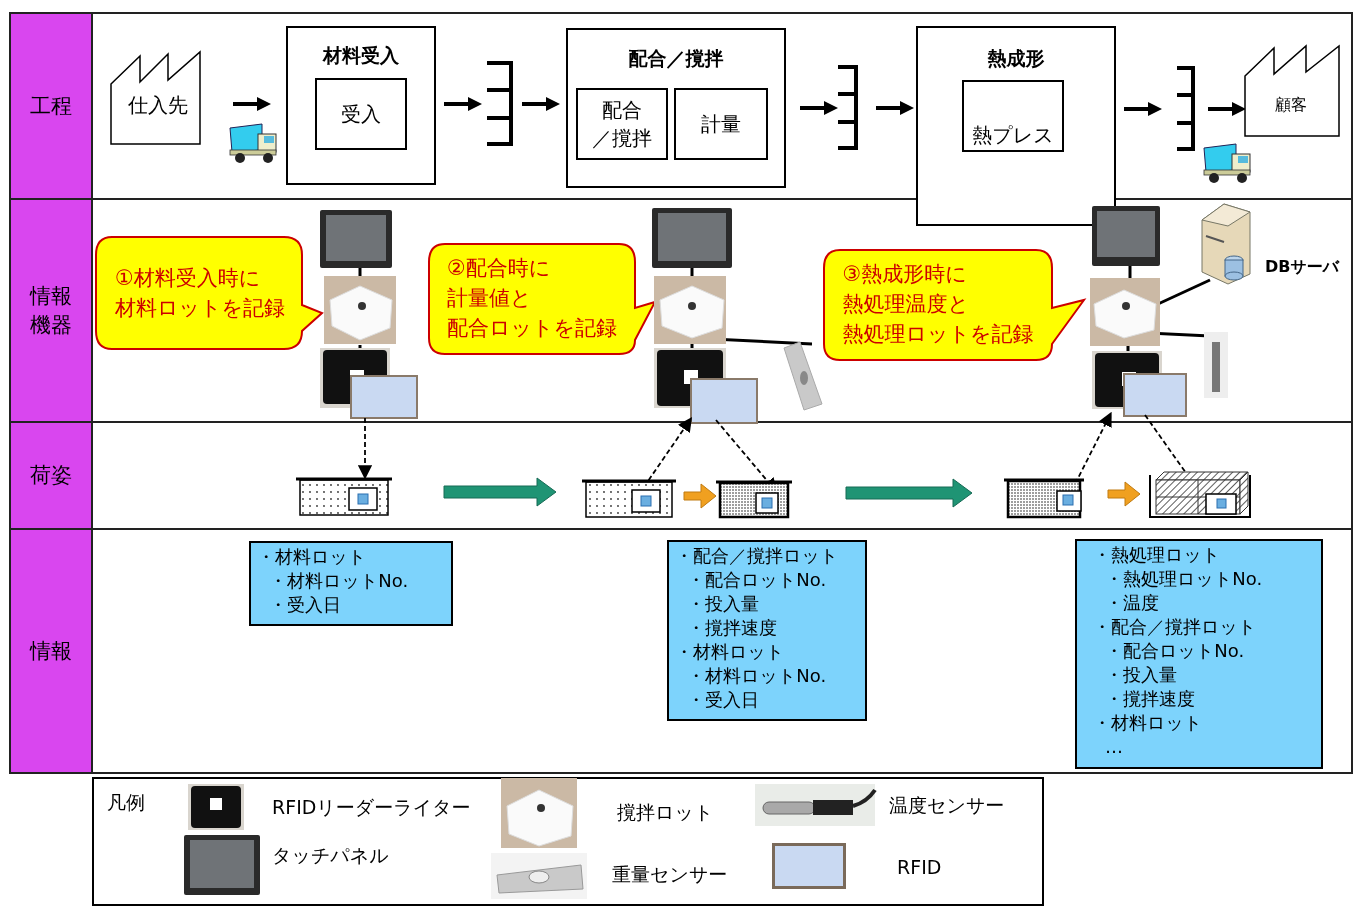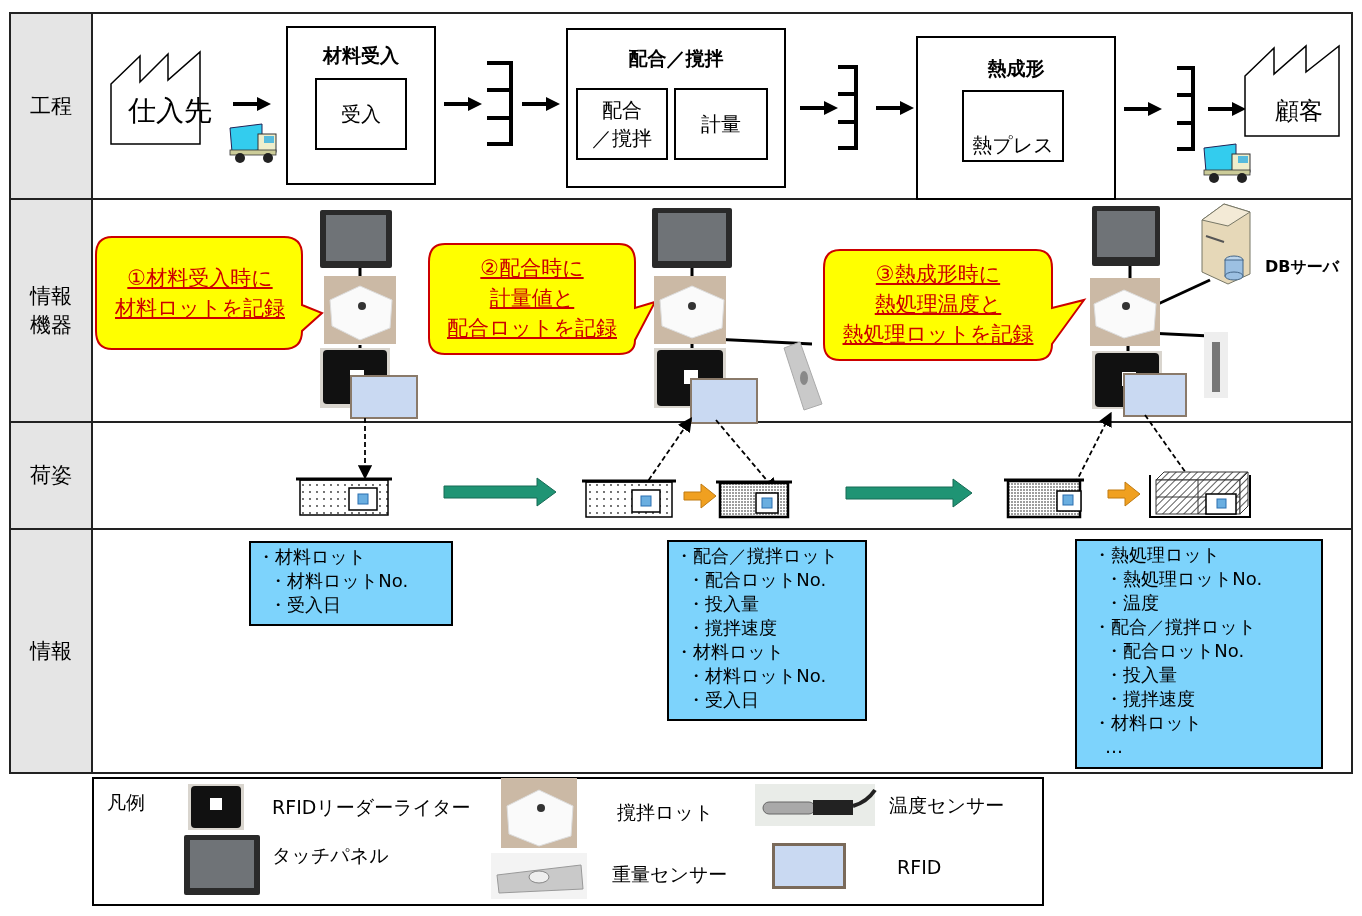--- a/index.html
+++ b/index.html
@@ -1,23 +1,23 @@
 <!DOCTYPE html>
 <html><head>
 <meta charset="utf-8">
 <style>
   html,body{margin:0;padding:0;background:#fff;}
   body{width:1362px;height:916px;position:relative;overflow:hidden;font-family:"DejaVu Sans","Liberation Sans",sans-serif;color:#000;}
   .abs{position:absolute;}
-  .rowlabel{position:absolute;left:9px;width:84px;background:#e5e5e5;border:2px solid #222;box-sizing:border-box;display:flex;align-items:center;justify-content:center;text-align:center;font-size:21px;line-height:29px;}
+  .rowlabel{position:absolute;left:9px;width:84px;background:#d946ef;border:2px solid #222;box-sizing:border-box;display:flex;align-items:center;justify-content:center;text-align:center;font-size:21px;line-height:29px;}
   .rowbody{position:absolute;left:91px;width:1262px;border:2px solid #222;box-sizing:border-box;background:#fff;}
   .box{position:absolute;border:2px solid #000;box-sizing:border-box;background:#fff;}
   .proc-title{position:absolute;left:0;right:0;text-align:center;font-weight:bold;font-size:19px;}
   .inner{position:absolute;border:2px solid #000;box-sizing:border-box;display:flex;align-items:center;justify-content:center;text-align:center;font-size:20px;line-height:30px;}
-  .callout-text{position:absolute;display:flex;align-items:center;justify-content:center;text-align:center;color:#cc0000;font-size:21px;line-height:30px;text-decoration:underline;}
+  .callout-text{position:absolute;display:flex;align-items:center;justify-content:center;text-align:left;color:#cc0000;font-size:21px;line-height:30px;}
   .infobox{position:absolute;border:2px solid #000;box-sizing:border-box;background:#7dd3fc;font-size:18px;line-height:24px;padding:2px 6px;}
   .infobox .l1{white-space:nowrap;}
   .infobox .l2{white-space:nowrap;padding-left:12px;}
   .legend-text{position:absolute;font-size:19px;white-space:nowrap;}
   svg{position:absolute;overflow:visible;}
 </style>
 </head>
 <body>
 
 <div class="rowlabel" style="top:12px;height:188px;">
@@ -33,21 +33,21 @@
   </div>
 
 <div class="rowbody" style="top:12px;height:188px;"></div>
 <div class="rowbody" style="top:198px;height:225px;"></div>
 <div class="rowbody" style="top:421px;height:109px;"></div>
 <div class="rowbody" style="top:528px;height:246px;"></div>
 
 <svg style="left:110px;top:50px;" width="96" height="96">
   <path d="M1,34 L30,6 L30,32 L58,4 L58,30 L90,2 L90,94 L1,94 Z" fill="#fff" stroke="#000" stroke-width="1.5"></path>
 </svg>
-<div class="abs" style="left:128px;top:92px;font-size:28px;">仕入先</div>
+<div class="abs" style="left:128px;top:92px;font-size:20px;">仕入先</div>
 
 <svg style="left:228px;top:122px;" width="52" height="44">
   <polygon points="2,6 34,2 34,28 4,30" fill="#33ccee" stroke="#225" stroke-width="1"></polygon>
   <rect x="30" y="12" width="18" height="18" fill="#eeeecc" stroke="#333"></rect>
   <rect x="36" y="14" width="10" height="7" fill="#55bbdd"></rect>
   <rect x="2" y="28" width="46" height="5" fill="#cccc99" stroke="#333" stroke-width=".8"></rect>
   <circle cx="12" cy="36" r="5" fill="#222"></circle>
     <circle cx="40" cy="36" r="5" fill="#222"></circle>
 </svg>
 
@@ -89,21 +89,21 @@
     <polygon points="24,1 38,8 24,15" fill="#000"></polygon>
   </svg>
 <svg style="left:806px;top:64px;margin-left:30px;" width="30" height="88">
     <path d="M2,3 H20 V84 H2 M2,30 H20 M2,58 H20" stroke="#000" stroke-width="4" fill="none"></path>
   </svg>
 <svg style="left:876px;top:100px;" width="40" height="16">
     <path d="M0,8 H26" stroke="#000" stroke-width="4"></path>
     <polygon points="24,1 38,8 24,15" fill="#000"></polygon>
   </svg>
 
-<div class="box" style="left:916px;top:36px;width:200px;height:164px;">
+<div class="box" style="left:916px;top:26px;width:200px;height:200px;">
   <div class="proc-title" style="top:18px;">熱成形</div>
   <div class="inner" style="left:44px;top:52px;width:102px;height:72px;align-items:flex-end;">
       <span>熱プレス</span>
     </div>
 </div>
 
 <svg style="left:1124px;top:101px;" width="40" height="16">
     <path d="M0,8 H26" stroke="#000" stroke-width="4"></path>
     <polygon points="24,1 38,8 24,15" fill="#000"></polygon>
   </svg>
@@ -111,21 +111,21 @@
     <path d="M2,3 H18 V84 H2 M2,30 H18 M2,58 H18" stroke="#000" stroke-width="4" fill="none"></path>
   </svg>
 <svg style="left:1208px;top:101px;" width="40" height="16">
     <path d="M0,8 H26" stroke="#000" stroke-width="4"></path>
     <polygon points="24,1 38,8 24,15" fill="#000"></polygon>
   </svg>
 
 <svg style="left:1244px;top:44px;" width="100" height="96">
   <path d="M1,32 L30,4 L30,30 L62,2 L62,28 L95,2 L95,92 L1,92 Z" fill="#fff" stroke="#000" stroke-width="1.5"></path>
 </svg>
-<div class="abs" style="left:1275px;top:95px;font-size:24px;">顧客</div>
+<div class="abs" style="left:1275px;top:95px;font-size:16px;">顧客</div>
 
 <svg style="left:1202px;top:142px;" width="52" height="44">
   <polygon points="2,6 34,2 34,28 4,30" fill="#33ccee" stroke="#225" stroke-width="1"></polygon>
   <rect x="30" y="12" width="18" height="18" fill="#eeeecc" stroke="#333"></rect>
   <rect x="36" y="14" width="10" height="7" fill="#55bbdd"></rect>
   <rect x="2" y="28" width="46" height="5" fill="#cccc99" stroke="#333" stroke-width=".8"></rect>
   <circle cx="12" cy="36" r="5" fill="#222"></circle>
     <circle cx="40" cy="36" r="5" fill="#222"></circle>
 </svg>
 

